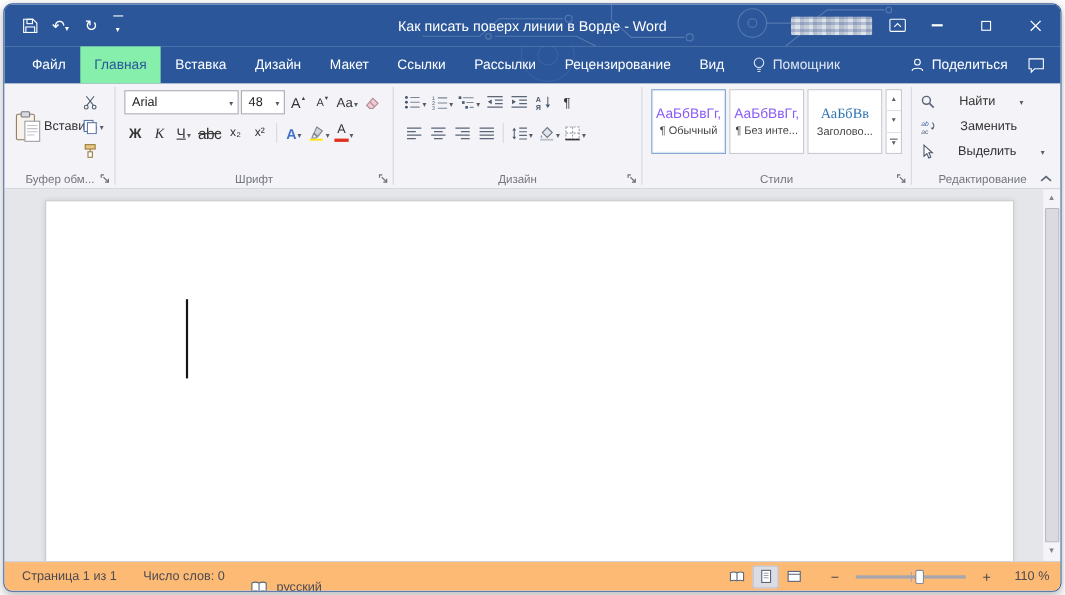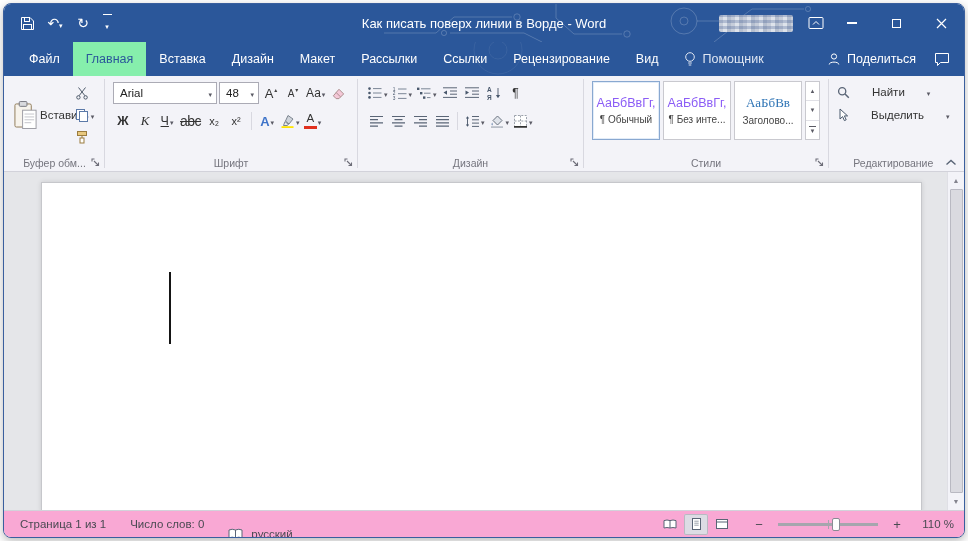--- a/index.html
+++ b/index.html
@@ -111,21 +111,21 @@
           border:1px solid #c6c7cb; box-shadow:0 0 5px rgba(0,0,0,.12); }
   .caret { position:absolute; left:165px; top:100px; width:1.5px; height:72px; background:#151515; }
   .vscroll { position:absolute; right:0; top:0; bottom:0; width:17px; background:#f3f3f8;
              border-left:1px solid #dfdfe5; display:flex; flex-direction:column; align-items:center; padding:1px 0; }
   .vs-arrow { height:15px; width:100%; display:flex; align-items:center; justify-content:center;
               font-size:7px; color:#84848e; }
   .vs-arrow.up::after { content:"▲"; } .vs-arrow.down::after { content:"▼"; }
   .vs-thumb { flex:1; width:13px; background:#dadae0; border:1px solid #b9b9c2; border-radius:1px; margin:1px 0; }
 
   
-  .statusbar { height:27px; background:#f9a8d4; border-top:1px solid #d2d2da; display:flex; align-items:center;
+  .statusbar { height:27px; background:#fdba74; border-top:1px solid #d2d2da; display:flex; align-items:center;
                padding:0 10px 0 16px; gap:24px; font-size:11.5px; color:#4a4a52; flex:0 0 auto; }
   .sb-item { white-space:nowrap; }
   .lang-group { display:flex; align-items:center; gap:8px;margin-top:20px; }
   .sb-right { margin-left:auto; display:flex; align-items:center; gap:8px; }
   .views { display:flex; align-items:center; gap:2px; margin-right:8px; }
   .view-btn { width:24px; height:21px; display:flex; align-items:center; justify-content:center; border-radius:2px; }
   .view-btn.active { background:#dcdce4; box-shadow:inset 0 0 0 1px #b9b9c2; }
   .zoom-btn { width:18px; display:flex; justify-content:center; font-size:13px; color:#4a4a52; }
   .zoom-track { width:100px; height:3px; background:#a6a6ae; position:relative; margin:0 2px; }
   .zoom-notch { position:absolute; left:50%; top:-3px; width:1px; height:9px; background:#a6a6ae; }
@@ -205,22 +205,22 @@
   <div class="tabbar">
     <svg class="deco2" width="64" height="50" viewBox="0 0 64 50">
       <circle cx="32" cy="18" r="24" fill="none" stroke="#ffffff" stroke-opacity="0.07"></circle>
       <circle cx="32" cy="18" r="9" fill="none" stroke="#ffffff" stroke-opacity="0.07"></circle>
     </svg>
     <div class="tab">Файл</div>
     <div class="tab active">Главная</div>
     <div class="tab">Вставка</div>
     <div class="tab">Дизайн</div>
     <div class="tab">Макет</div>
+    <div class="tab">Ссылки</div>
     <div class="tab">Рассылки</div>
-    <div class="tab">Ссылки</div>
     <div class="tab">Рецензирование</div>
     <div class="tab">Вид</div>
     <div class="tab assistant">
       <svg width="12" height="16" viewBox="0 0 12 16">
         <circle cx="6" cy="6" r="4.3" fill="none" stroke="#dfe6f2"></circle>
         <path d="M4.2 12 h3.6 M4.7 14 h2.6" stroke="#dfe6f2"></path>
       </svg>
       <span>Помощник</span>
     </div>
     <div class="tab-right">
@@ -500,20 +500,29 @@
       <div class="edit-col">
         <div class="edit-row">
           <svg width="13" height="13" viewBox="0 0 13 13">
             <circle cx="5.2" cy="5.2" r="3.6" fill="none" stroke="#5a6576" stroke-width="1.3"></circle>
             <path d="M8 8 L11.8 11.8" stroke="#5a6576" stroke-width="1.5"></path>
           </svg>
           <span>Найти</span>
           <span class="dd"></span>
         </div>
         <div class="edit-row">
+          <svg width="14" height="13" viewBox="0 0 14 13">
+            <text x="0.5" y="5.6" font-size="6" font-style="italic" fill="#2b579a">ab</text>
+            <text x="0.5" y="12.6" font-size="6" font-style="italic" fill="#49586c">ac</text>
+            <path d="M10.5 2.5 Q13.5 5.3 10.5 8.1" fill="none" stroke="#5a6576"></path>
+            <path d="M9 7.2 L10.8 9 L12.2 6.9 Z" fill="#49586c"></path>
+          </svg>
+          <span>Заменить</span>
+        </div>
+        <div class="edit-row">
           <svg width="12" height="14" viewBox="0 0 12 14">
             <path d="M3 1 V11 L5.6 8.6 L7.4 12.6 L9.2 11.8 L7.4 7.9 H10.6 Z" fill="#fff" stroke="#49586c"></path>
           </svg>
           <span>Выделить</span>
           <span class="dd"></span>
         </div>
       </div>
       <div class="grp-label">Редактирование</div>
     </div>
 

